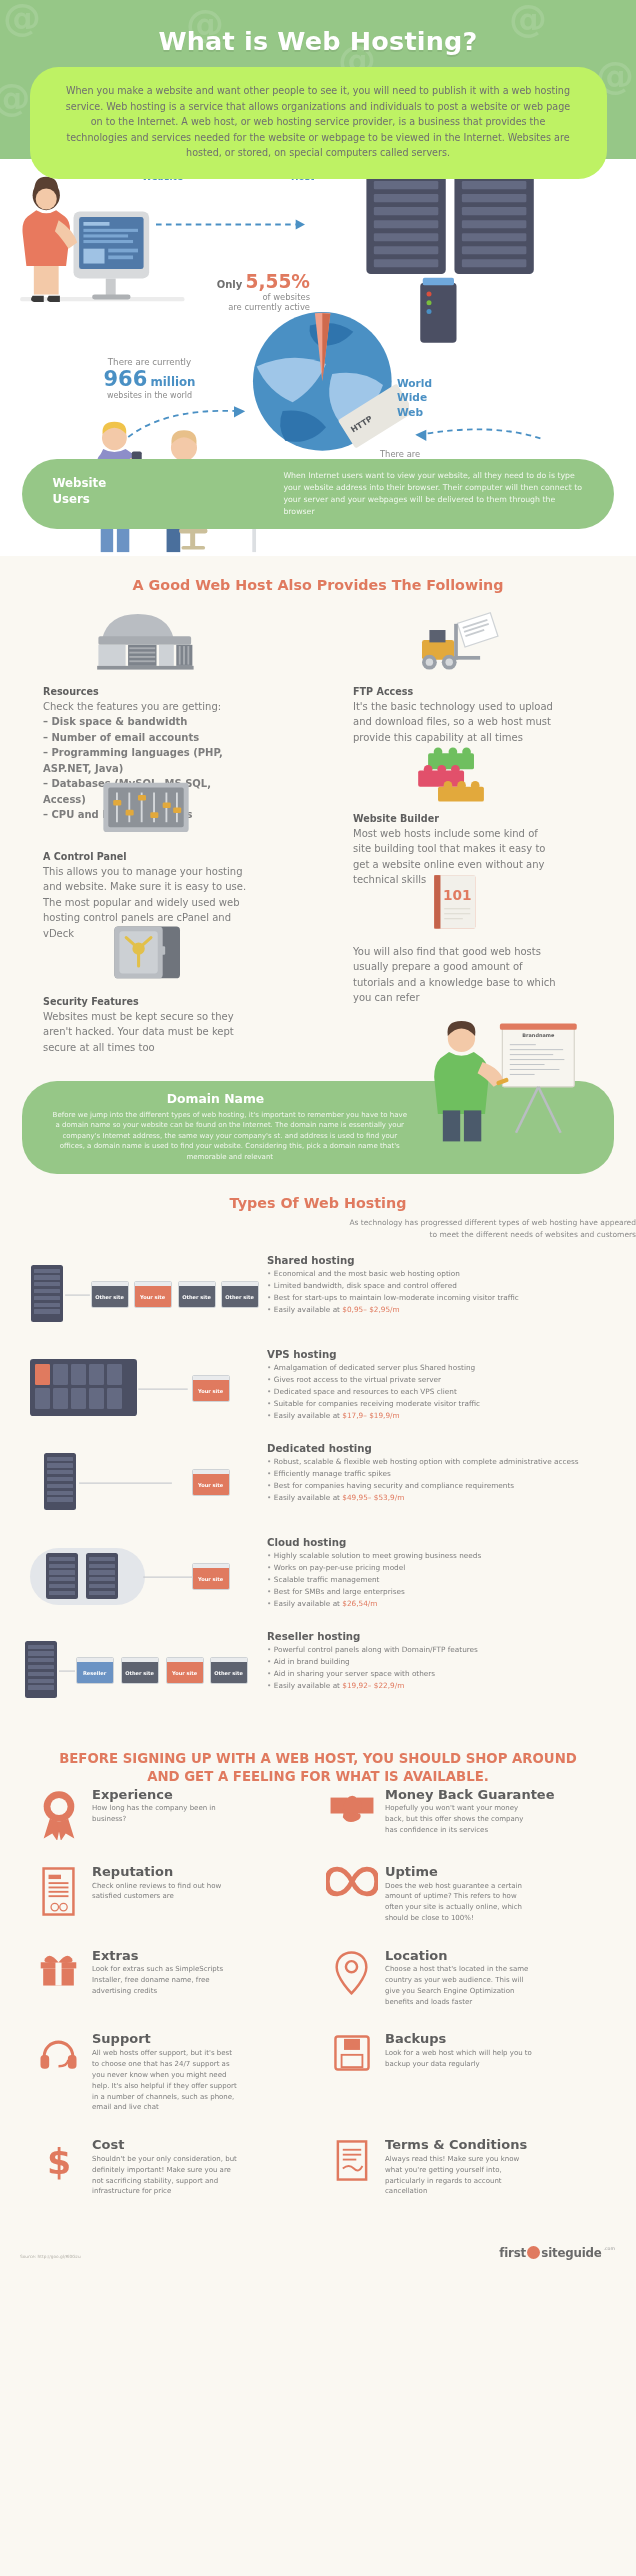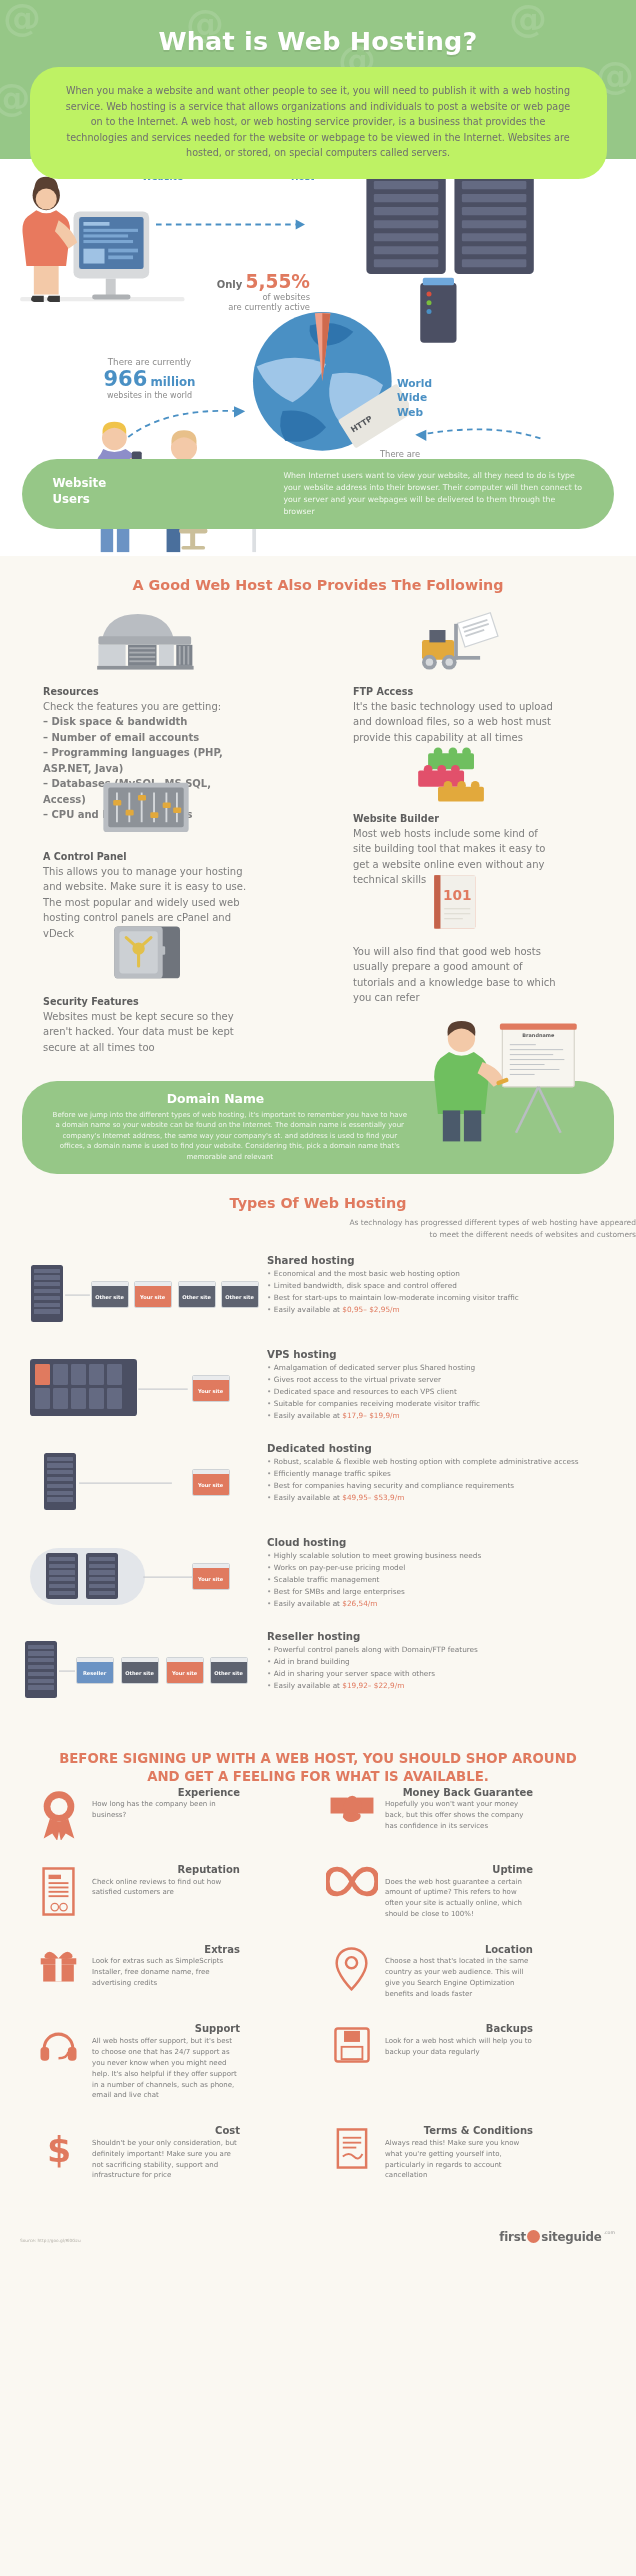--- a/index.html
+++ b/index.html
@@ -120,21 +120,21 @@
 
   
   .crit-head {
     text-align: center; color: #e07a5f; font-size: 13.3px; font-weight: bold;
     line-height: 1.38; padding: 25px 43px 0;
   }
   .crit-sub { text-align: center; font-size: 8px; color: #6f6f6f; padding: 7.5px 0 18.6px; }
   .crit-grid { display: flex; flex-wrap: wrap; padding: 0 25px; }
   .crit { width: 50%; display: flex; align-items: flex-start; margin-bottom: 23.6px; }
   .crit .ic { width: 67px; flex: 0 0 67px; display: flex; justify-content: center; padding-top: 2.5px; }
-  .crit .tx h4 { font-size: 10px; font-weight: bold; color: #5e5e5e; margin-bottom: 1.9px; text-align: right; }
+  .crit .tx h4 { font-size: 13px; font-weight: bold; color: #5e5e5e; margin-bottom: 1.9px; }
   .crit .tx p { font-size: 7px; line-height: 1.55; color: #7d7d7d; max-width: 148px; }
 
   
   .footer { position: relative; height: 48px; }
   .src { position: absolute; left: 20px; bottom: 10px; font-size: 4.3px; color: #b3b0a8; }
   .brand { position: absolute; right: 21px; bottom: 8.7px; display: flex; align-items: flex-start; }
   .brand .bt { font-size: 11.8px; font-weight: bold; color: #6a6a6a; letter-spacing: -0.2px; }
   .brand .bc { width: 13px; height: 13px; border-radius: 50%; background: #e07a5f; margin: 0 1.2px; }
   .brand .bsm { font-size: 4.7px; color: #9a9a9a; margin-left: 1.9px; }
 

